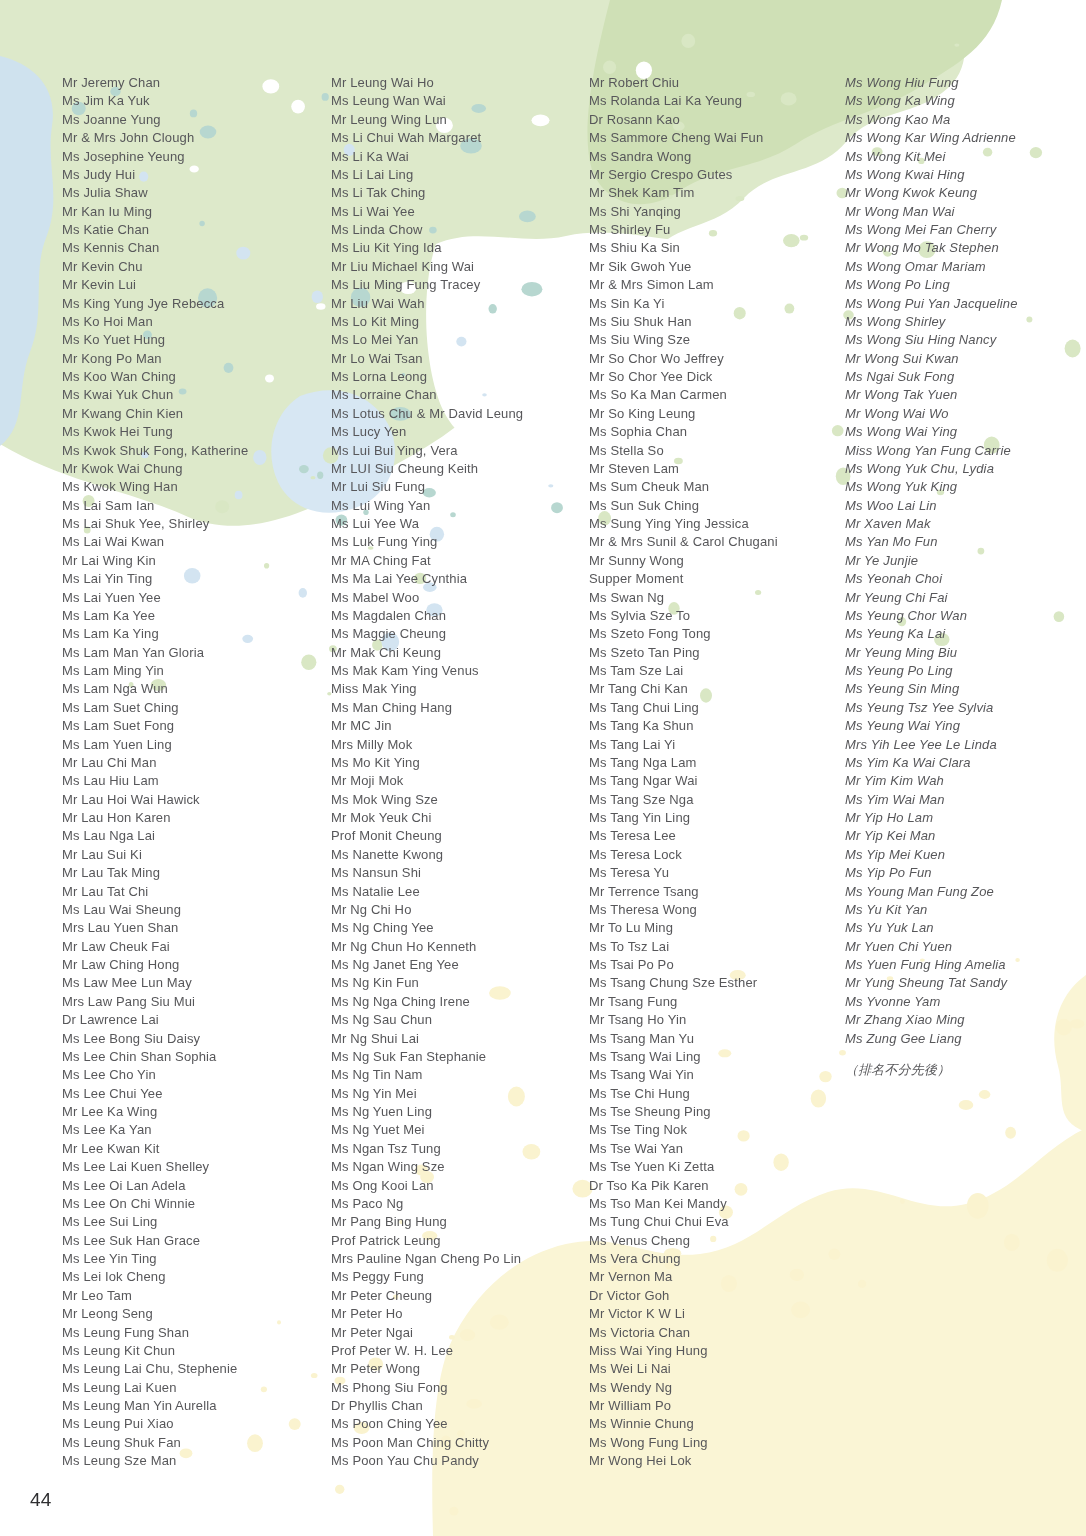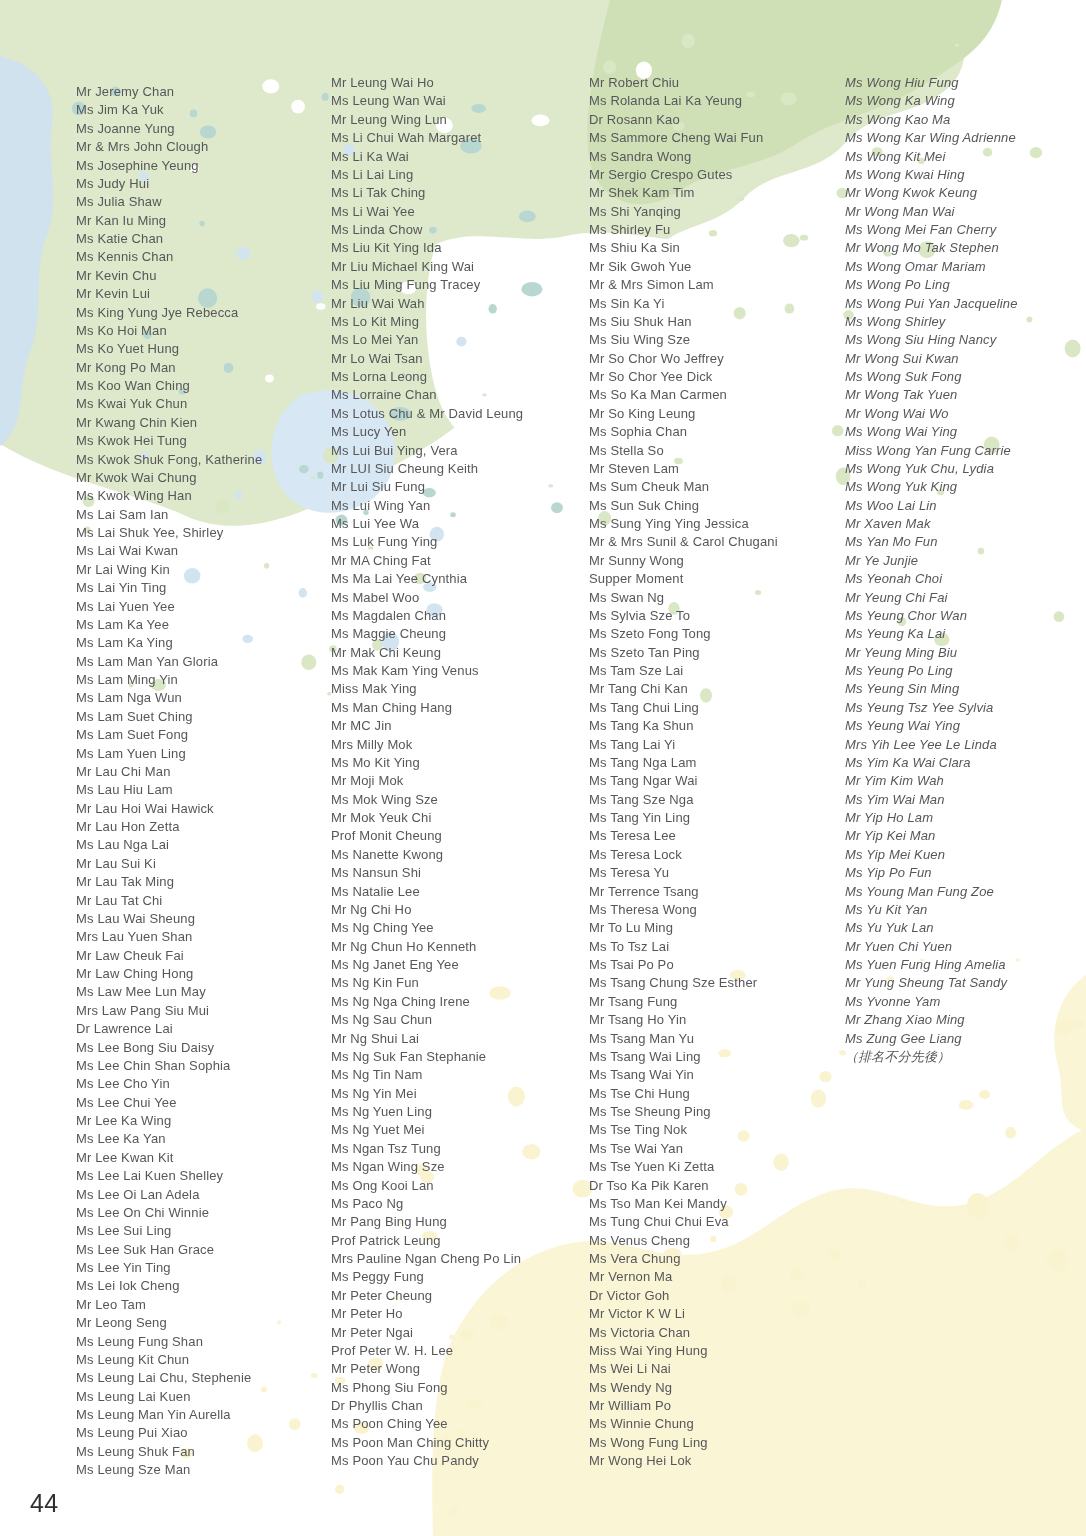--- a/index.html
+++ b/index.html
@@ -12,28 +12,28 @@
   }
   .bg{position:absolute;left:0;top:0;width:1086px;height:1536px;}
   .columns{position:absolute;left:0;top:0;width:100%;height:100%;}
   .col{
     position:absolute;top:74px;
     font-size:13px;line-height:18.37px;
     letter-spacing:0.15px;
     color:#57575a;
     white-space:nowrap;
   }
-  .col-1{left:76px;margin-top:9px;}
+  .col-1{left:62px;}
   .col-2{left:331px;}
   .col-3{left:589px;}
   .col-4{left:845px;font-style:italic;}
-  .note{margin-top:0;color:#57575a;}
+  .note{margin-top:13px;color:#57575a;}
   .page-number{
     position:absolute;left:30px;top:1489px;
-    font-size:25px;color:#2f2f31;letter-spacing:0.3px;
+    font-size:19px;color:#2f2f31;letter-spacing:0.3px;
   }
 </style>
 </head>
 <body>
 
 <div class="page">
 
   <svg class="bg" viewBox="0 0 1086 1536" xmlns="http://www.w3.org/2000/svg" aria-hidden="true">
 
     <path fill="#dde9ca" d="M0,0 L972,0
@@ -268,21 +268,21 @@
         <div>Ms Lam Ka Ying</div>
         <div>Ms Lam Man Yan Gloria</div>
         <div>Ms Lam Ming Yin</div>
         <div>Ms Lam Nga Wun</div>
         <div>Ms Lam Suet Ching</div>
         <div>Ms Lam Suet Fong</div>
         <div>Ms Lam Yuen Ling</div>
         <div>Mr Lau Chi Man</div>
         <div>Ms Lau Hiu Lam</div>
         <div>Mr Lau Hoi Wai Hawick</div>
-        <div>Mr Lau Hon Zetta</div>
+        <div>Mr Lau Hon Karen</div>
         <div>Ms Lau Nga Lai</div>
         <div>Mr Lau Sui Ki</div>
         <div>Mr Lau Tak Ming</div>
         <div>Mr Lau Tat Chi</div>
         <div>Ms Lau Wai Sheung</div>
         <div>Mrs Lau Yuen Shan</div>
         <div>Mr Law Cheuk Fai</div>
         <div>Mr Law Ching Hong</div>
         <div>Ms Law Mee Lun May</div>
         <div>Mrs Law Pang Siu Mui</div>
@@ -479,21 +479,21 @@
           <div>Mr Wong Kwok Keung</div>
           <div>Mr Wong Man Wai</div>
           <div>Ms Wong Mei Fan Cherry</div>
           <div>Mr Wong Mo Tak Stephen</div>
           <div>Ms Wong Omar Mariam</div>
           <div>Ms Wong Po Ling</div>
           <div>Ms Wong Pui Yan Jacqueline</div>
           <div>Ms Wong Shirley</div>
           <div>Ms Wong Siu Hing Nancy</div>
           <div>Mr Wong Sui Kwan</div>
-          <div>Ms Wong Suk Fong</div>
+          <div>Ms Ngai Suk Fong</div>
           <div>Mr Wong Tak Yuen</div>
           <div>Mr Wong Wai Wo</div>
           <div>Ms Wong Wai Ying</div>
           <div>Miss Wong Yan Fung Carrie</div>
           <div>Ms Wong Yuk Chu, Lydia</div>
           <div>Ms Wong Yuk King</div>
           <div>Ms Woo Lai Lin</div>
           <div>Mr Xaven Mak</div>
           <div>Ms Yan Mo Fun</div>
           <div>Mr Ye Junjie</div>

